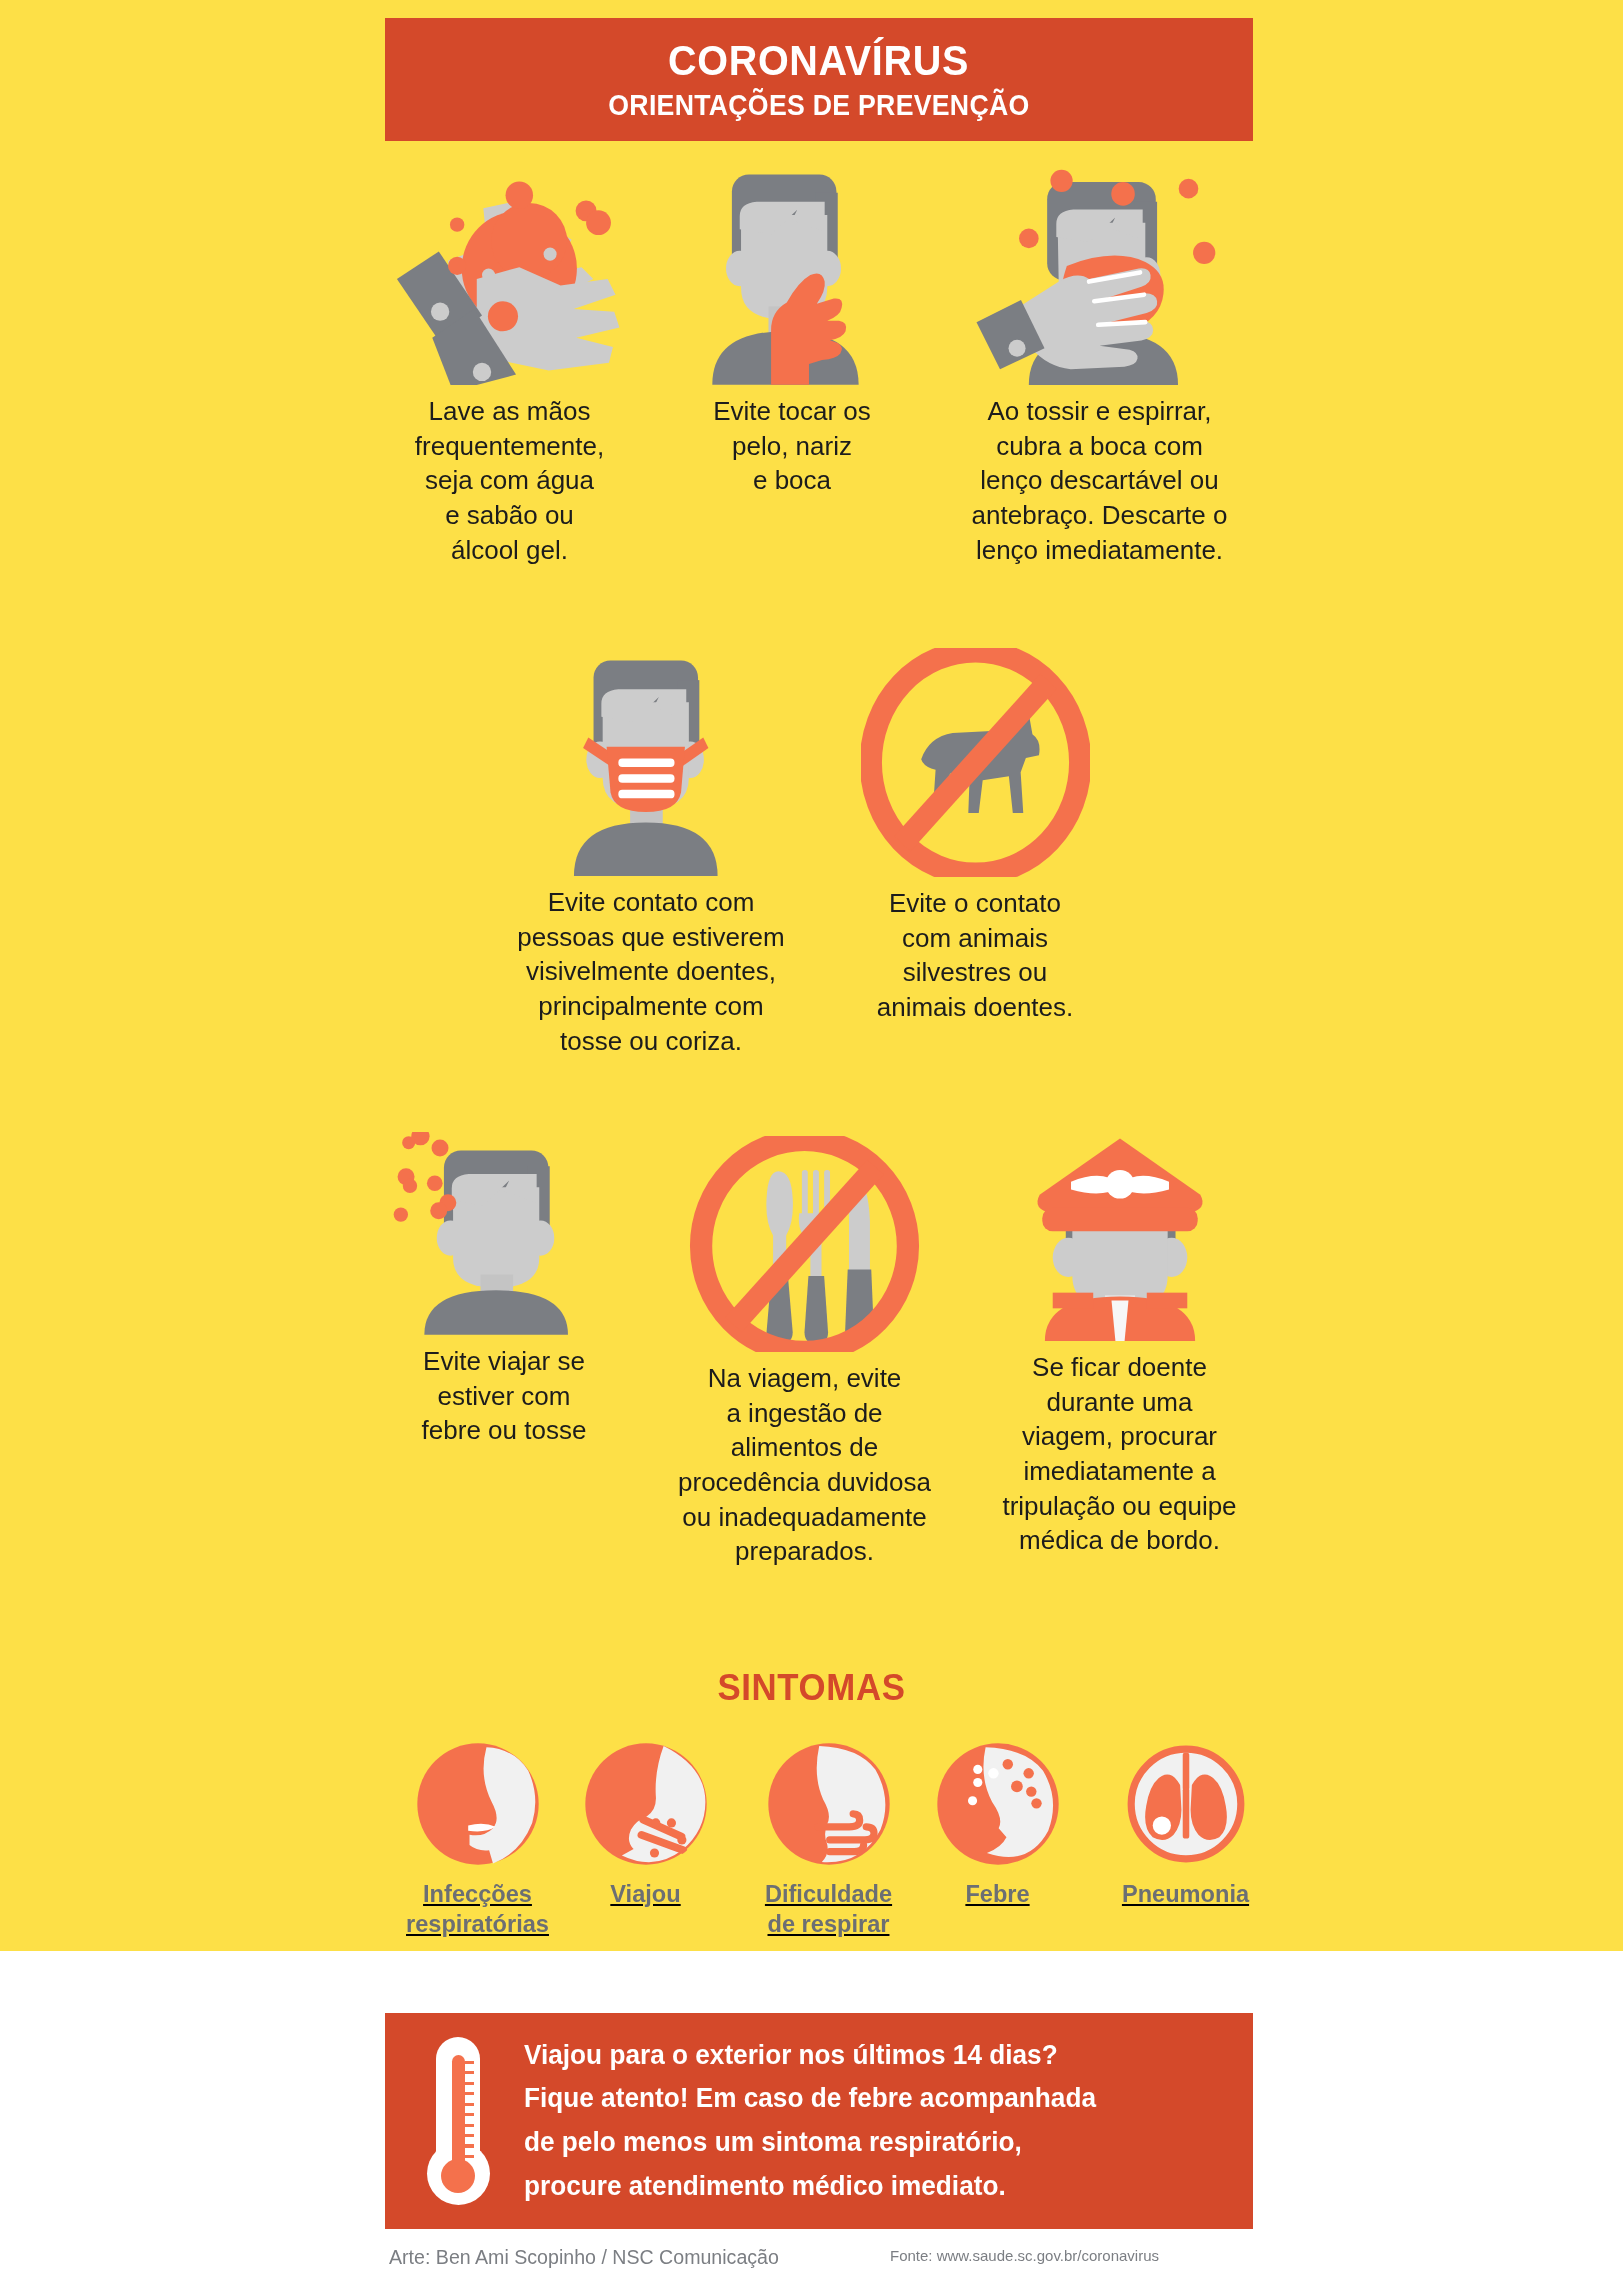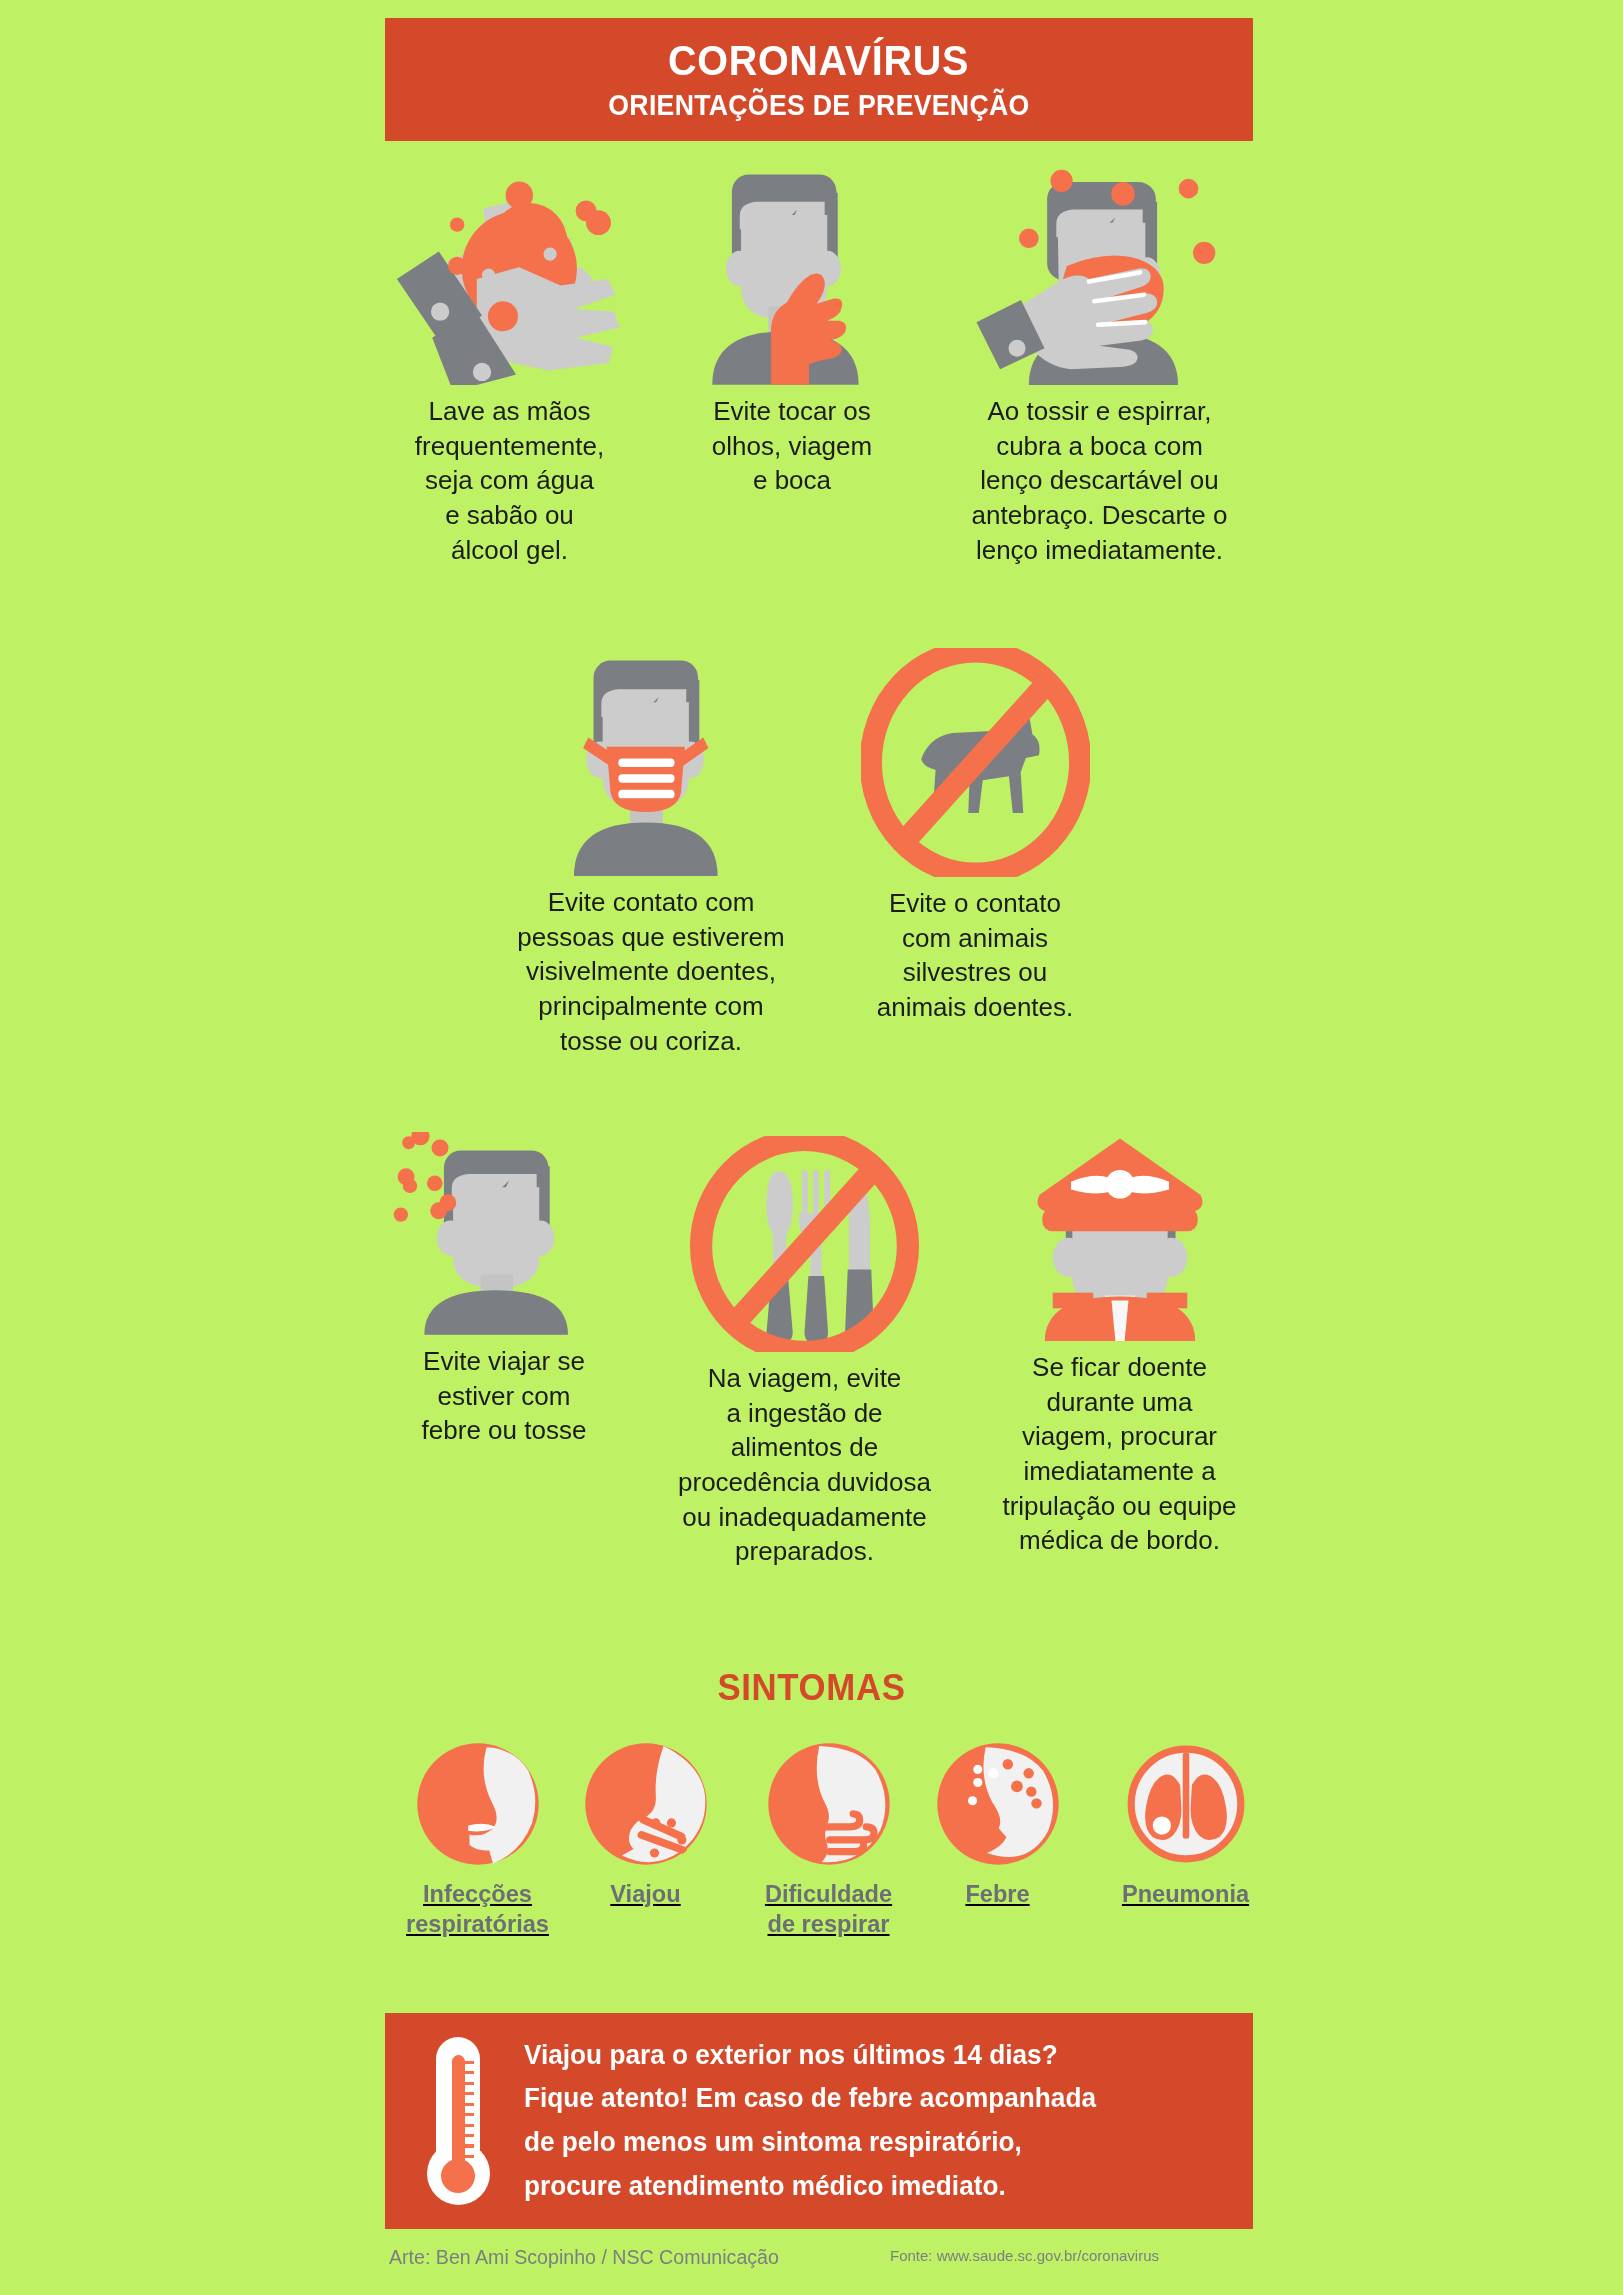--- a/index.html
+++ b/index.html
@@ -10,23 +10,23 @@
   body {
     width: 1623px;
     height: 2295px;
     font-family: "Liberation Sans", sans-serif;
     position: relative;
     overflow: hidden;
   }
 
   .page {
     width: 1623px;
-    height: 2295px;
+    height: 1951px;
     position: relative;
-    background: #bef264;
+    background: #fde047;
   }
 
   
   .header-banner {
     position: absolute;
     left: 385px;
     top: 18.3px;
     width: 868px;
     height: 123px;
     background: #D4492A;
@@ -255,21 +255,21 @@
         <path d="M70 72 Q70 52 96 50 L200 50 L200 96 L150 78 L158 62 L118 100 L70 92 Z" fill="#CCCCCC"></path>
 
         <rect x="114" y="210" width="52" height="52" fill="#C4C4C4"></rect>
 
         <path d="M28 330 Q28 248 140 248 Q252 248 252 330 Z" fill="#7B7E83"></path>
 
         <path d="M118 330 L118 246 Q118 218 142 204 Q160 172 178 162 Q196 154 200 172 Q202 186 188 206 L214 198 Q230 196 226 212 Q224 224 204 232 L222 232 Q236 234 232 248 Q228 258 208 262 L220 266 Q230 272 224 282 Q218 290 196 292 L176 298 L176 330 Z" fill="#F4714C"></path>
       </svg>
     </div>
     <div class="caption">Evite tocar os
-olhos, viagem
+pelo, nariz
 e boca</div>
   </div>
 
   <div class="tile" style="left:949px; top:169px; width:301px;">
     <div class="art" style="width:301px;height:216px;">
       <svg width="301" height="216" viewBox="0 0 460 330">
 
         <rect x="150" y="20" width="166" height="150" rx="26" fill="#7B7E83"></rect>
         <rect x="284" y="50" width="34" height="120" fill="#7B7E83"></rect>
 

